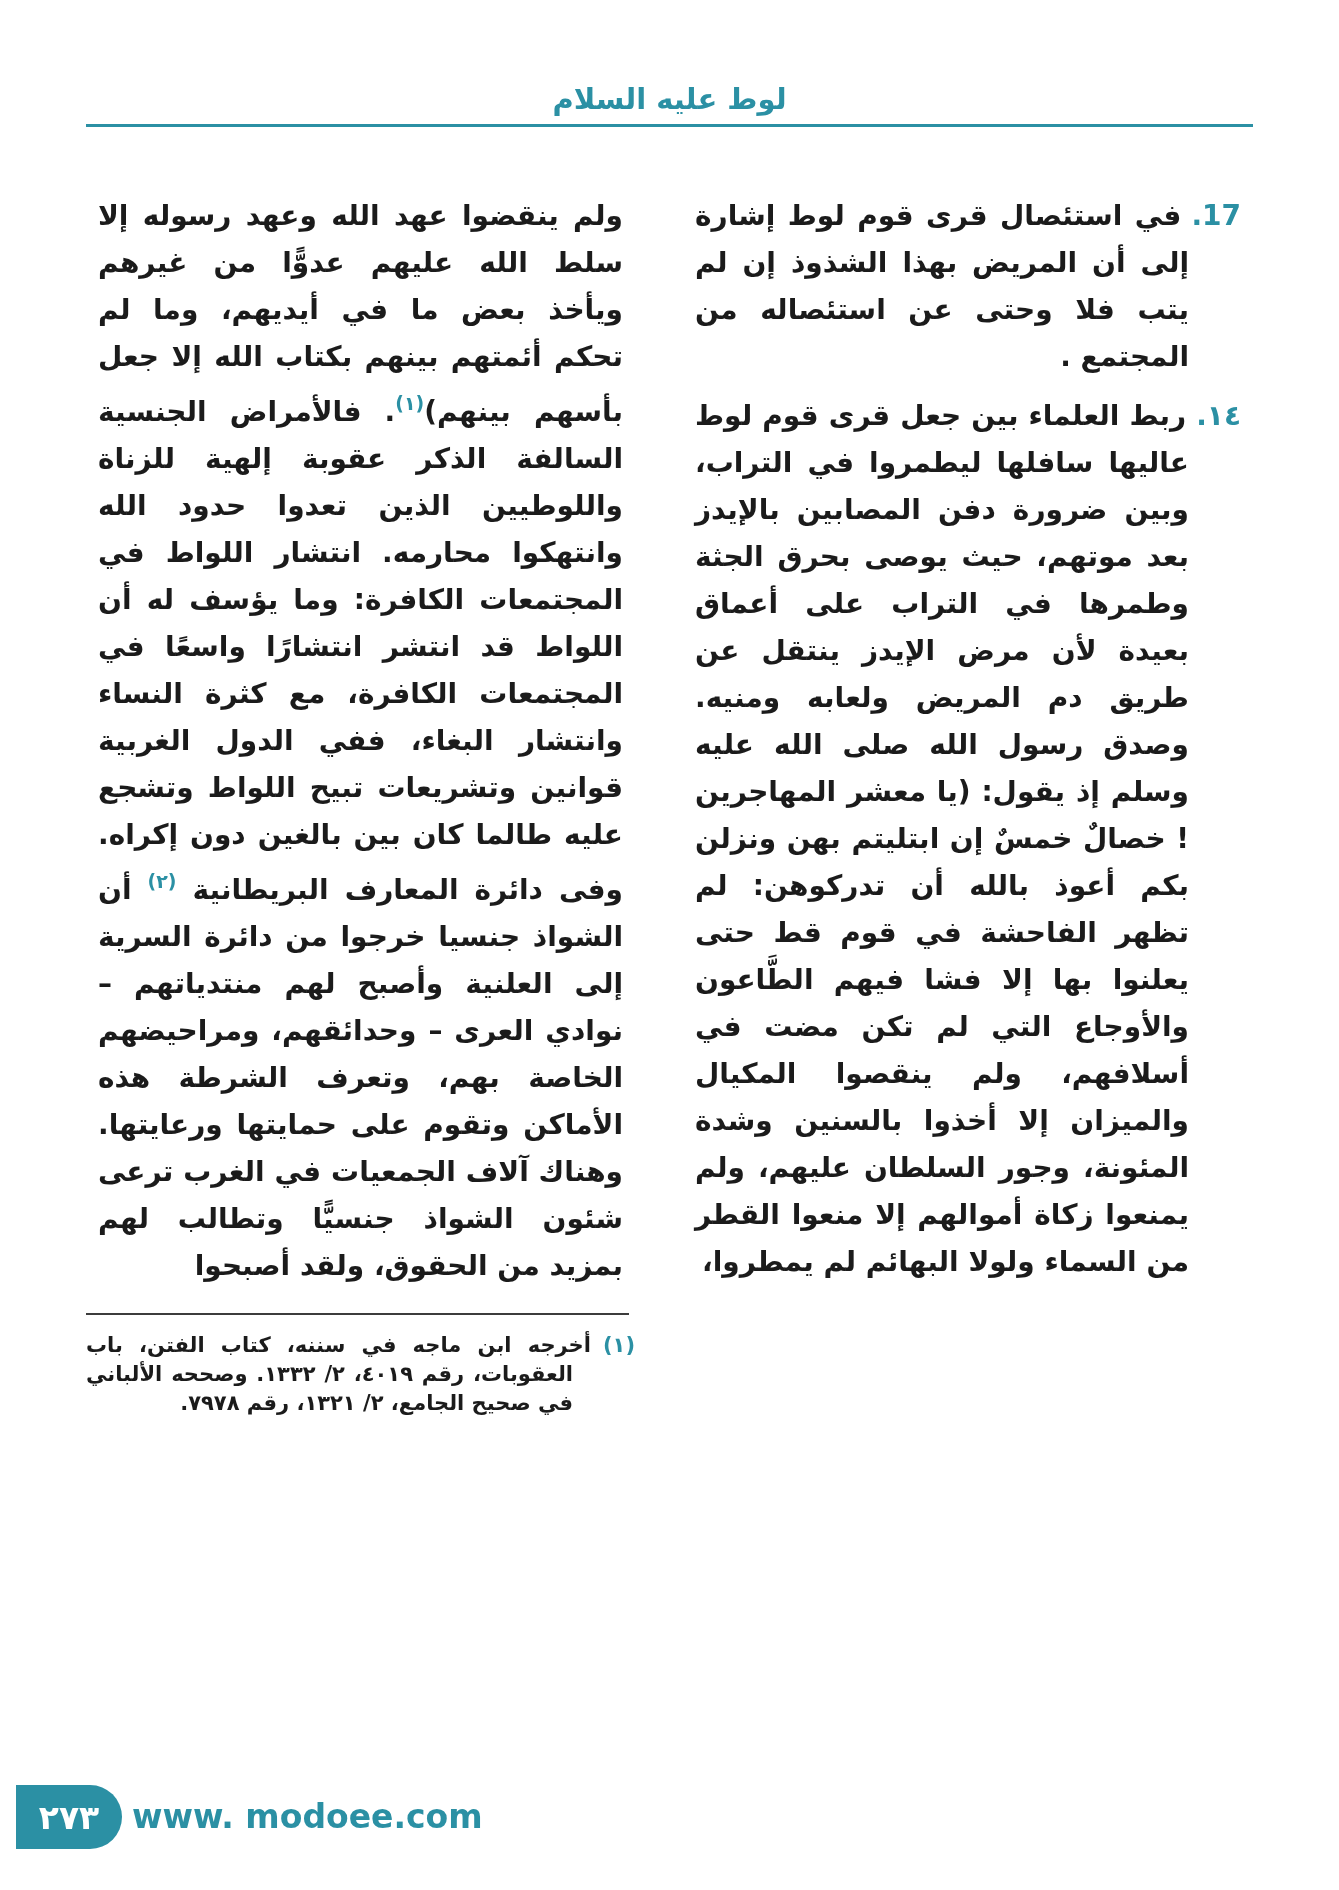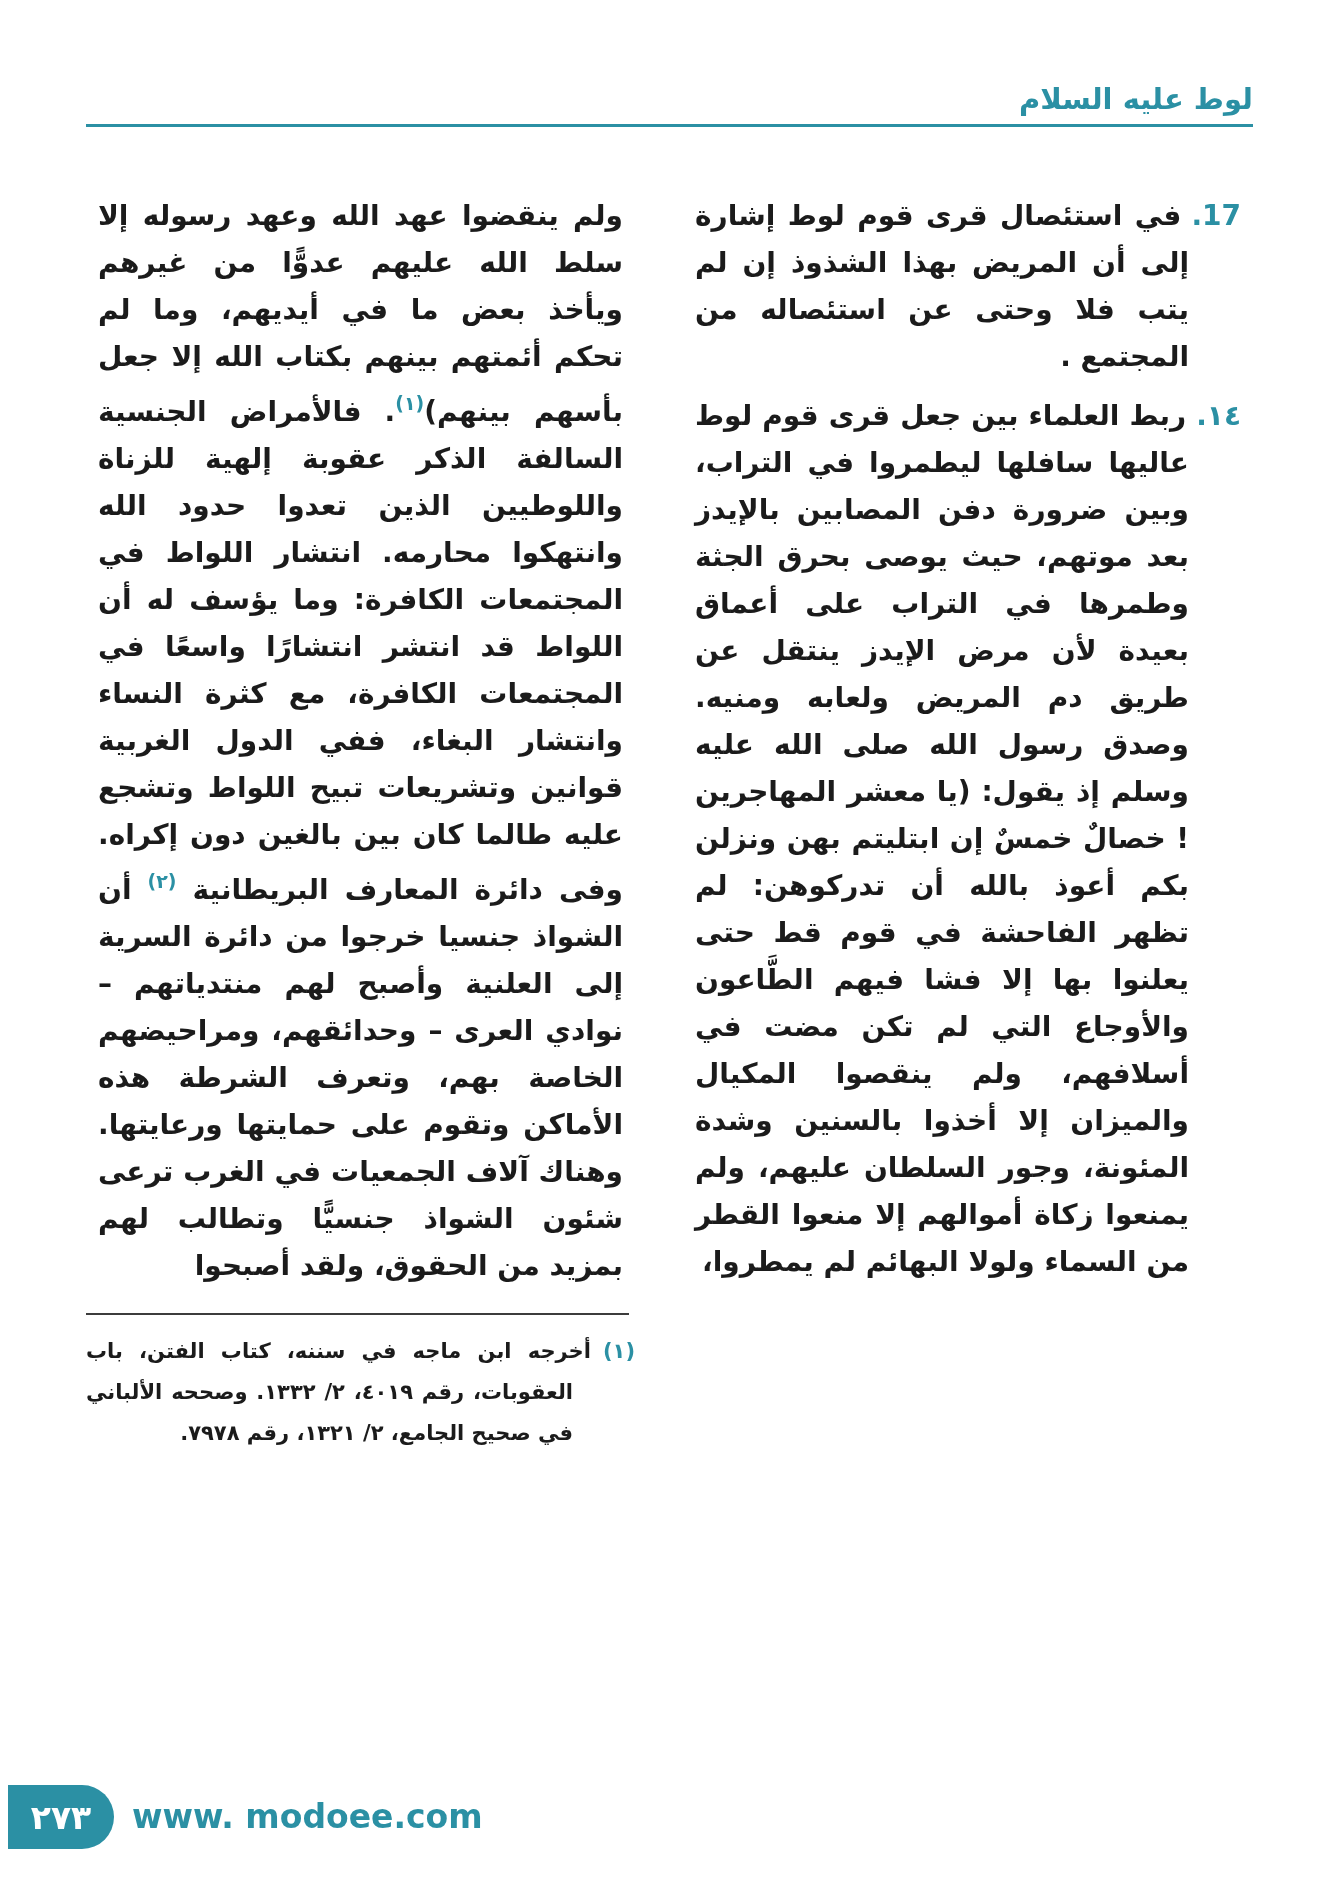--- a/index.html
+++ b/index.html
@@ -24,21 +24,21 @@
   
   .page-header{
     position:absolute;
     top:84px;
     right:86px;
     left:86px;
     border-bottom:3px solid var(--accent);
     padding-bottom:8px;
   }
   .header-title{
-    text-align:right;
+    text-align:center;
     line-height:1.1;
   }
   .header-title span{
     color:var(--accent);
     font-size:29px;
     font-weight:700;
     letter-spacing:-1px;
   }
   
   .body{
@@ -74,36 +74,36 @@
     vertical-align:11px;
     font-weight:700;
   }
   
   .footnote-divider{
     border-top:2px solid #3c3c3c;
     margin:24px 6px 16px 0;
   }
   .footnotes{
     font-size:21px;
-    line-height:41px;
+    line-height:29px;
     font-weight:700;
   }
   .footnote{
     margin:0 0 2px 0;
     padding-right:62px;
     text-indent:-62px;
   }
   .fn-marker{
     color:var(--accent);
     margin-left:12px;
   }
   
   .page-number-tab{
     position:absolute;
-    left:8px;
+    left:16px;
     bottom:41px;
     width:106px;
     height:64px;
     background:var(--accent);
     border-radius:0 32px 32px 0;
     display:flex;
     align-items:center;
     justify-content:center;
     color:#ffffff;
     font-size:33px;

